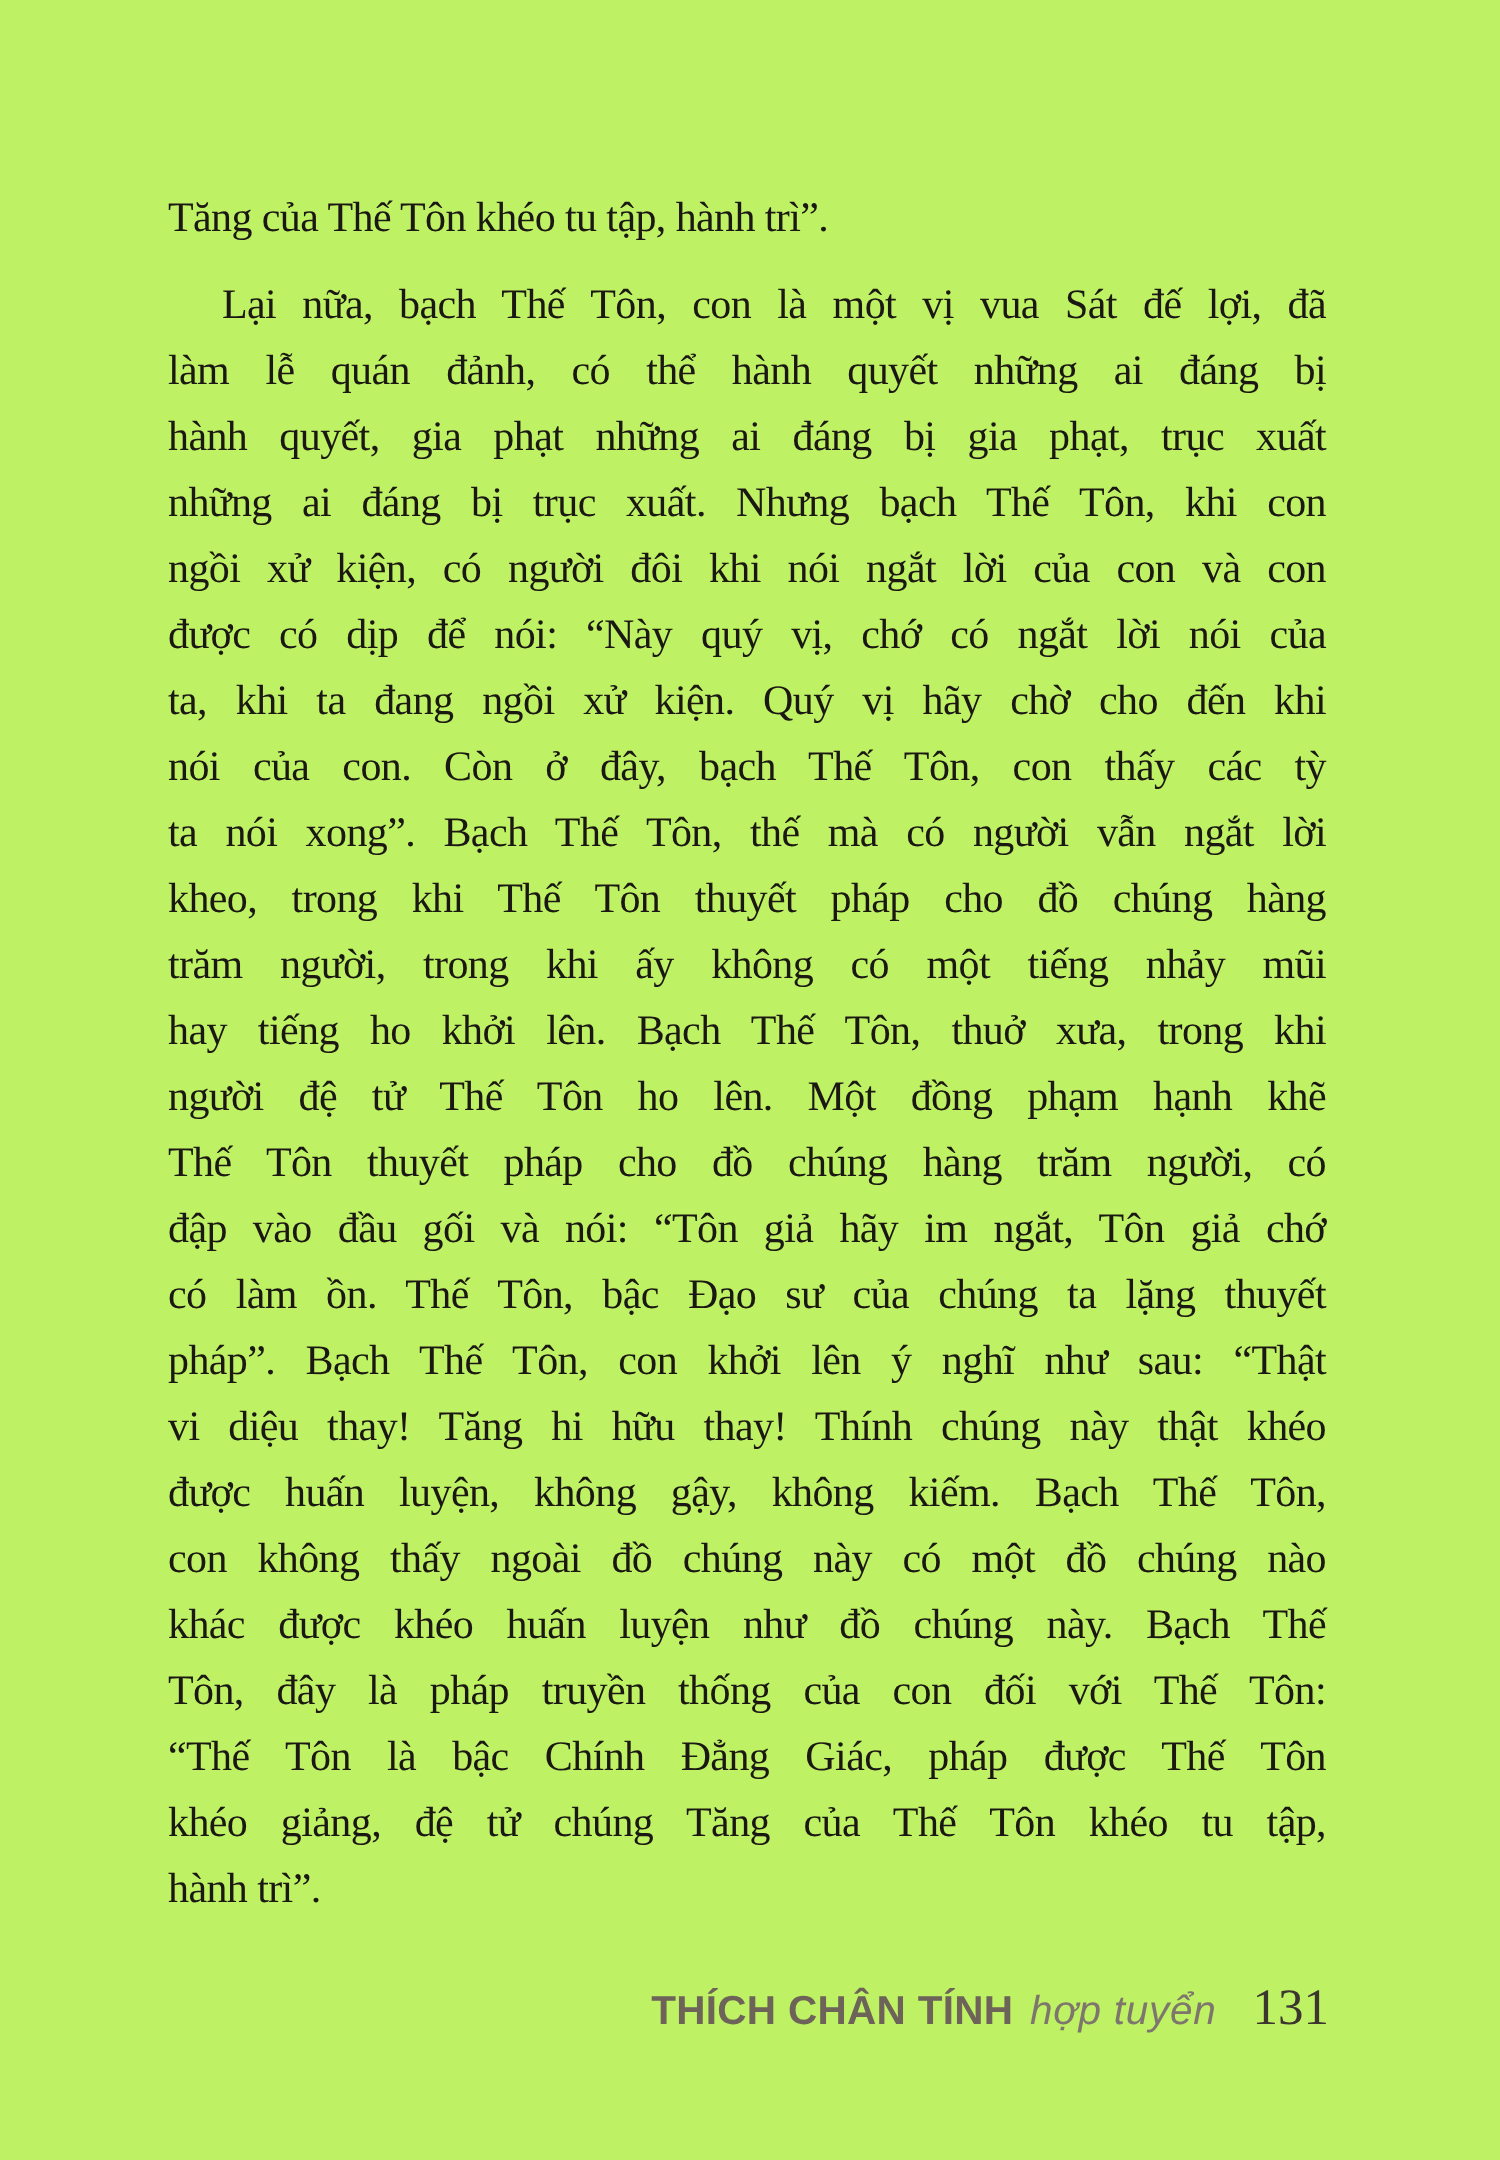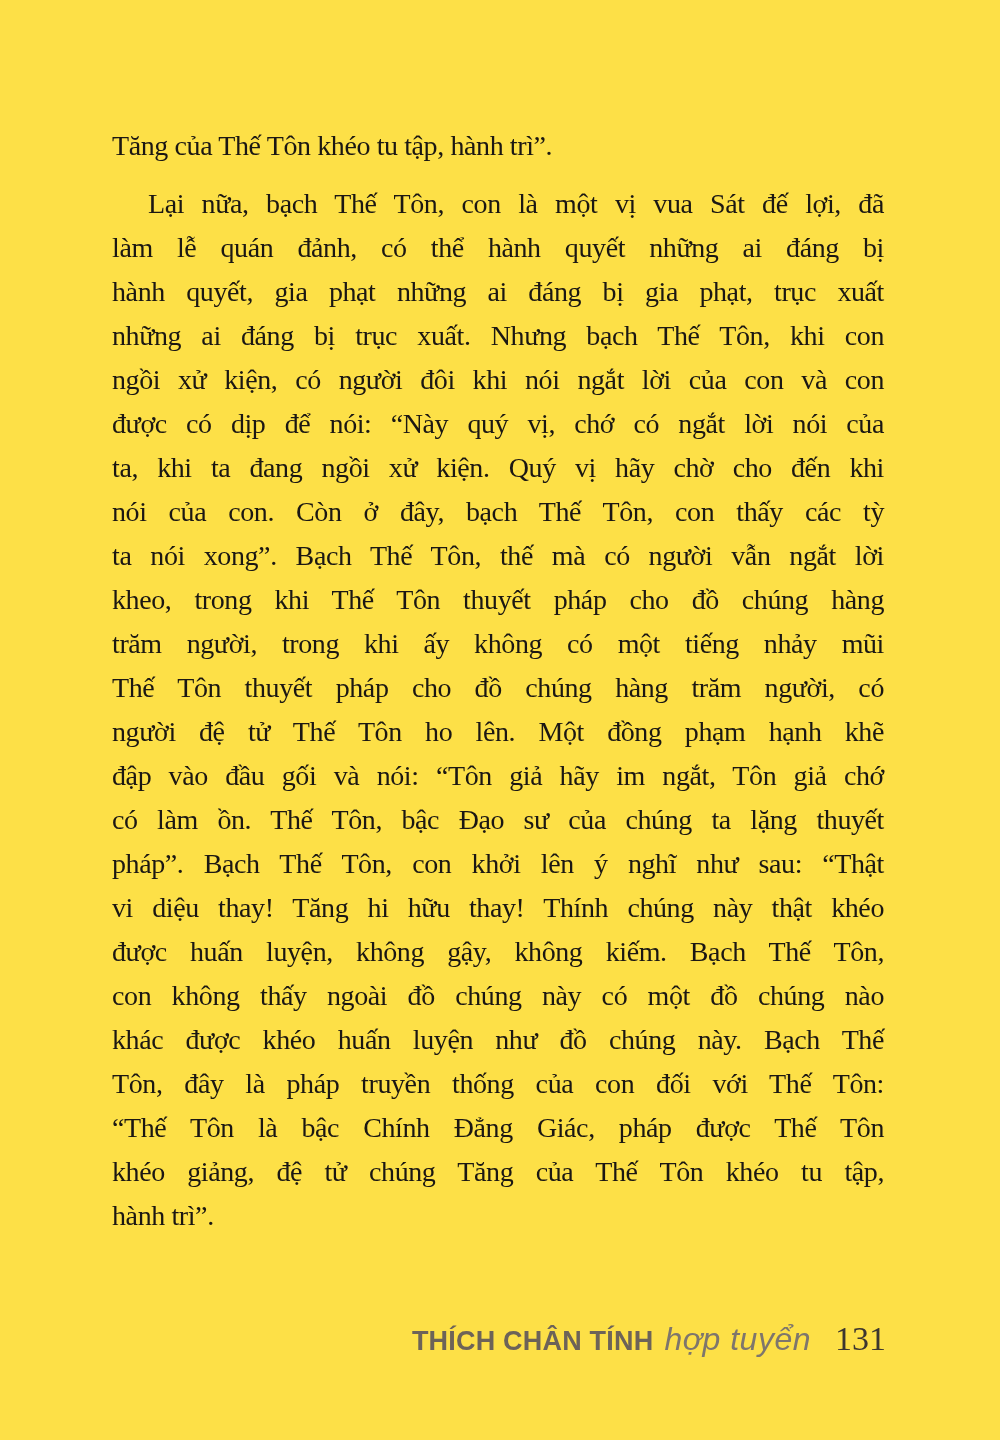--- a/index.html
+++ b/index.html
@@ -48,51 +48,52 @@
   .footer-author {
     font-family: "Liberation Sans", sans-serif;
     font-weight: 700;
     font-size: 27px;
     letter-spacing: 0.2px;
   }
   .footer-subtitle {
     font-family: "Liberation Sans", sans-serif;
     font-style: italic;
     font-weight: 400;
-    font-size: 32px;
+    font-size: 27px;
     margin-left: 11px;
     letter-spacing: 0.5px;
   }
   .footer-page {
     font-family: "Liberation Serif", serif;
     font-weight: 400;
     font-size: 34px;
     margin-left: 24px;
   }
 </style>
 </head>
 <body>
 
-<div class="page" style="background: #fde047;">
+<div class="page" style="background: #bef264;">
 
   <div class="body-text" style="color: rgb(27, 23, 19);">
       <div class="text-line para-end">Tăng của Thế Tôn khéo tu tập, hành trì”.</div>
       <div class="text-line indent">Lại nữa, bạch Thế Tôn, con là một vị vua Sát đế lợi, đã</div>
       <div class="text-line">làm lễ quán đảnh, có thể hành quyết những ai đáng bị</div>
       <div class="text-line">hành quyết, gia phạt những ai đáng bị gia phạt, trục xuất</div>
       <div class="text-line">những ai đáng bị trục xuất. Nhưng bạch Thế Tôn, khi con</div>
       <div class="text-line">ngồi xử kiện, có người đôi khi nói ngắt lời của con và con</div>
       <div class="text-line">được có dịp để nói: “Này quý vị, chớ có ngắt lời nói của</div>
       <div class="text-line">ta, khi ta đang ngồi xử kiện. Quý vị hãy chờ cho đến khi</div>
       <div class="text-line">nói của con. Còn ở đây, bạch Thế Tôn, con thấy các tỳ</div>
       <div class="text-line">ta nói xong”. Bạch Thế Tôn, thế mà có người vẫn ngắt lời</div>
       <div class="text-line">kheo, trong khi Thế Tôn thuyết pháp cho đồ chúng hàng</div>
       <div class="text-line">trăm người, trong khi ấy không có một tiếng nhảy mũi</div>
+      <div class="text-line">hay tiếng ho khởi lên. Bạch Thế Tôn, thuở xưa, trong khi</div>
+      <div class="text-line">người đệ tử Thế Tôn ho lên. Một đồng phạm hạnh khẽ</div>
       <div class="text-line">Thế Tôn thuyết pháp cho đồ chúng hàng trăm người, có</div>
-      <div class="text-line">người đệ tử Thế Tôn ho lên. Một đồng phạm hạnh khẽ</div>
       <div class="text-line">đập vào đầu gối và nói: “Tôn giả hãy im ngắt, Tôn giả chớ</div>
       <div class="text-line">có làm ồn. Thế Tôn, bậc Đạo sư của chúng ta lặng thuyết</div>
       <div class="text-line">pháp”. Bạch Thế Tôn, con khởi lên ý nghĩ như sau: “Thật</div>
       <div class="text-line">vi diệu thay! Tăng hi hữu thay! Thính chúng này thật khéo</div>
       <div class="text-line">được huấn luyện, không gậy, không kiếm. Bạch Thế Tôn,</div>
       <div class="text-line">con không thấy ngoài đồ chúng này có một đồ chúng nào</div>
       <div class="text-line">khác được khéo huấn luyện như đồ chúng này. Bạch Thế</div>
       <div class="text-line">Tôn, đây là pháp truyền thống của con đối với Thế Tôn:</div>
       <div class="text-line">“Thế Tôn là bậc Chính Đẳng Giác, pháp được Thế Tôn</div>
       <div class="text-line">khéo giảng, đệ tử chúng Tăng của Thế Tôn khéo tu tập,</div>

